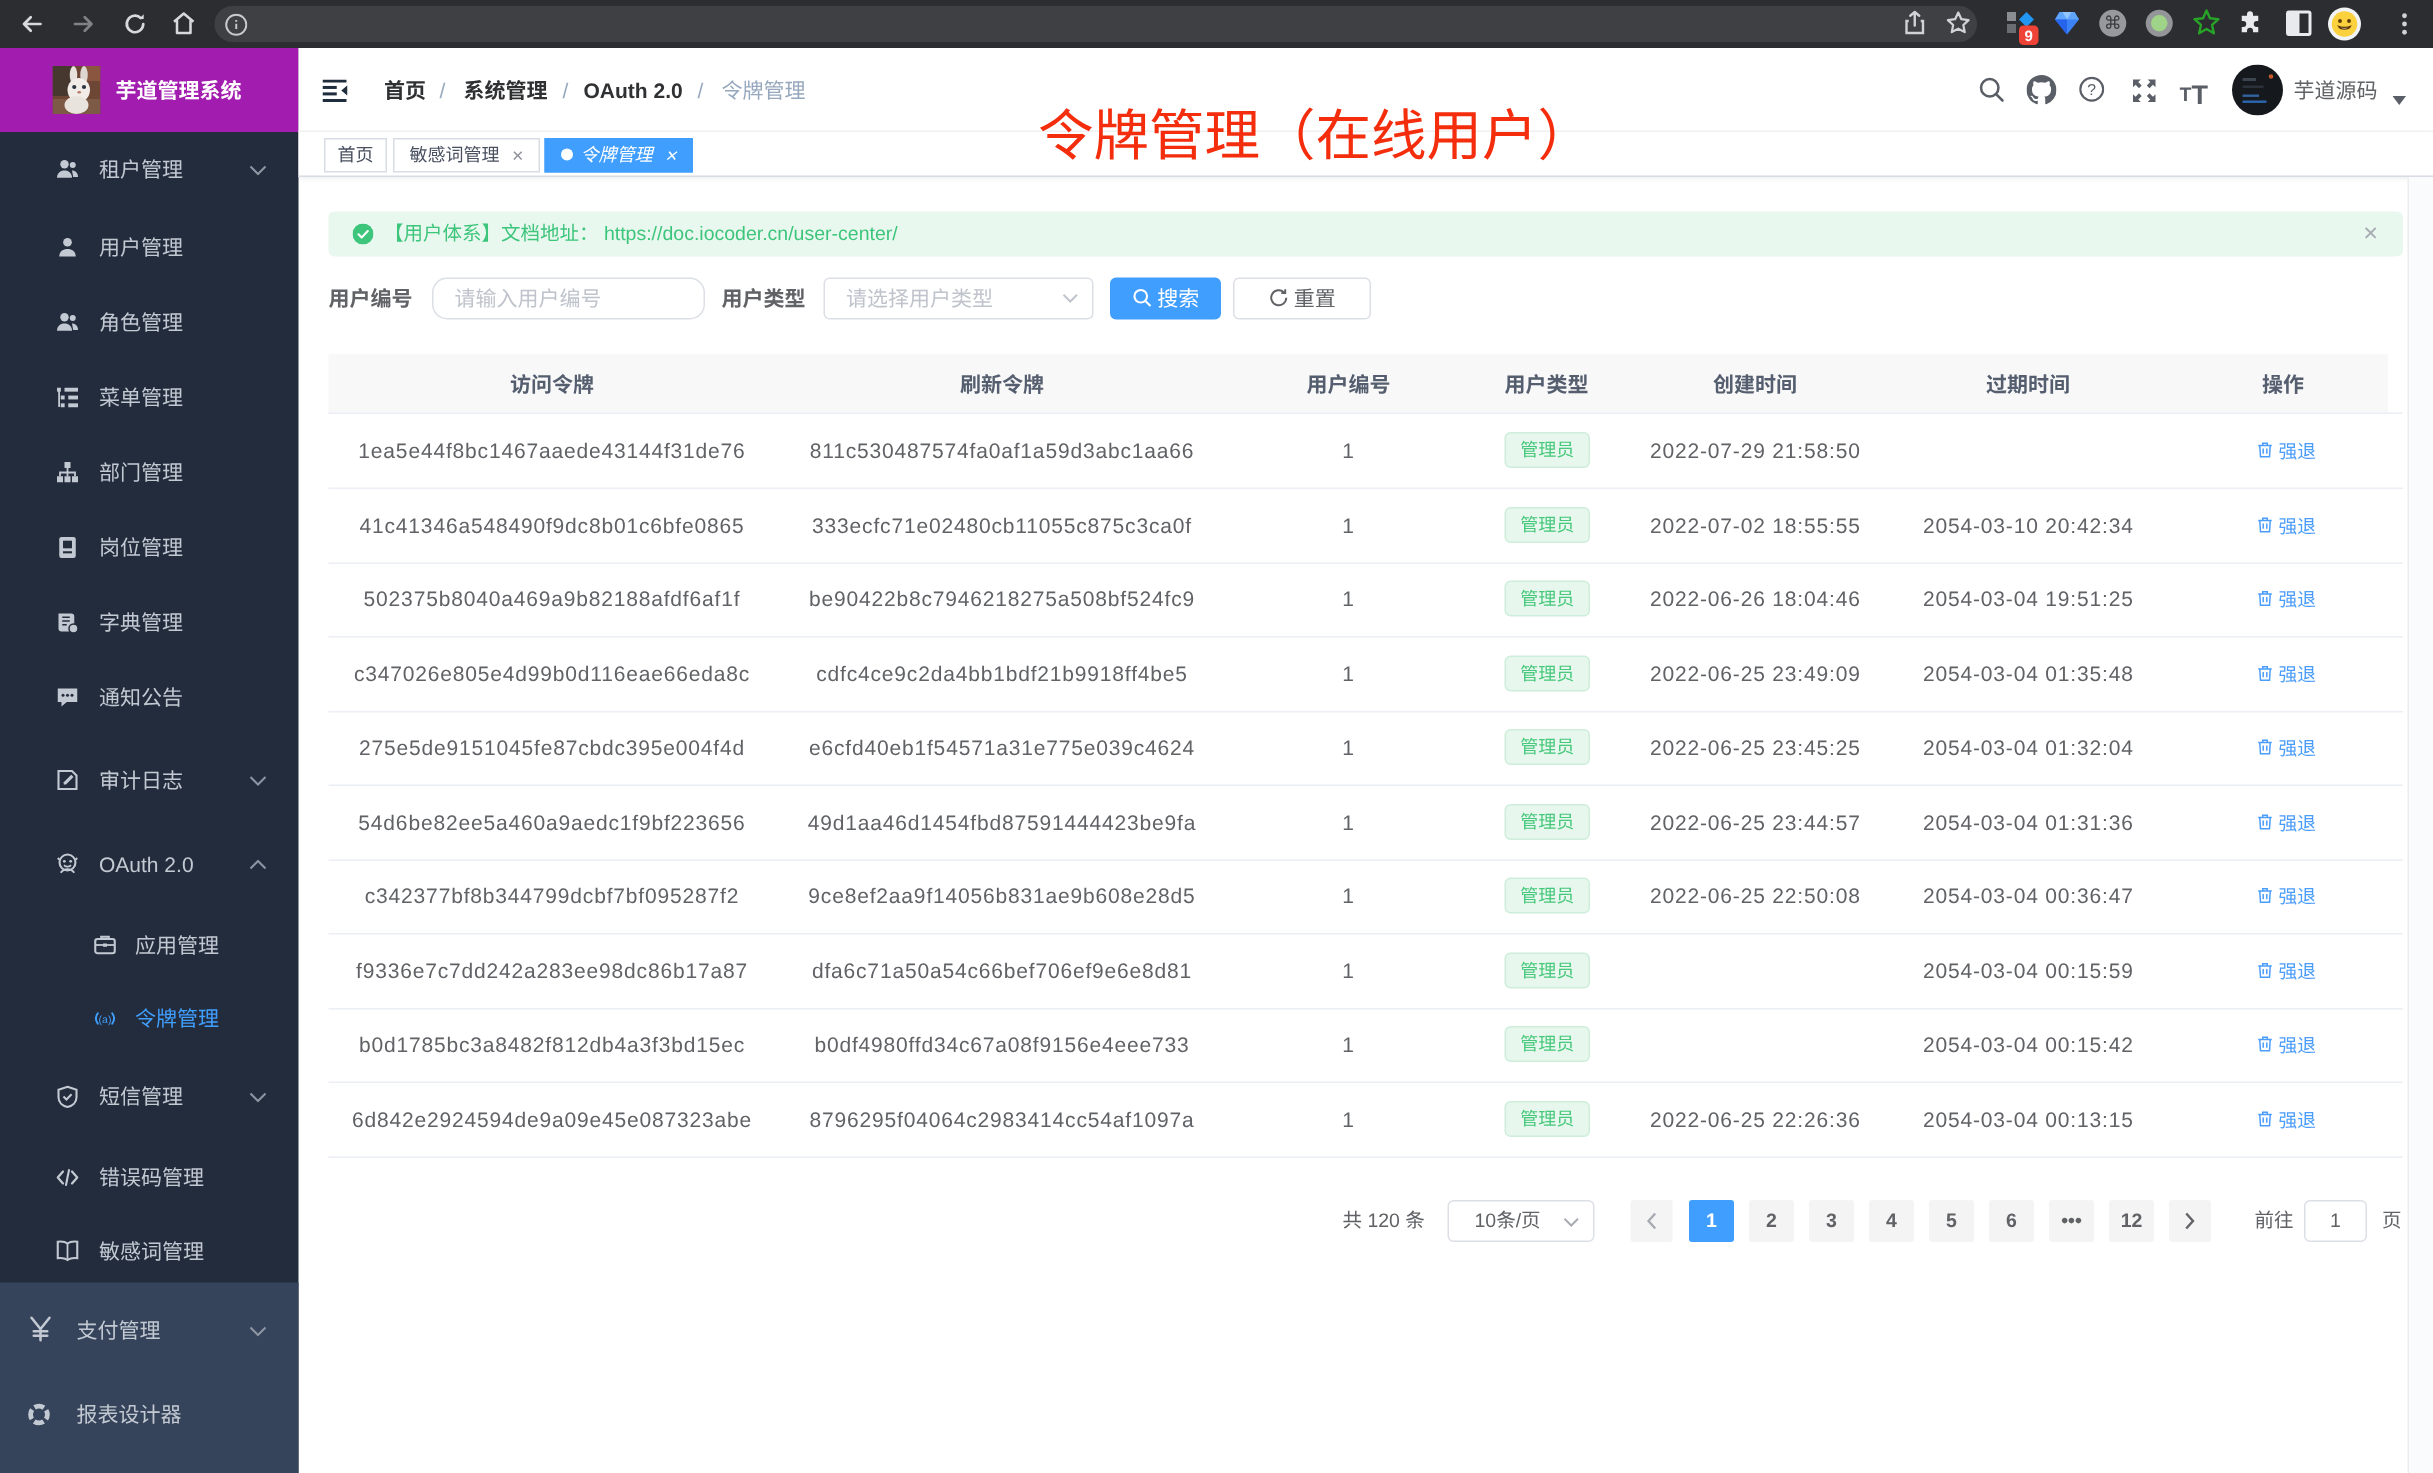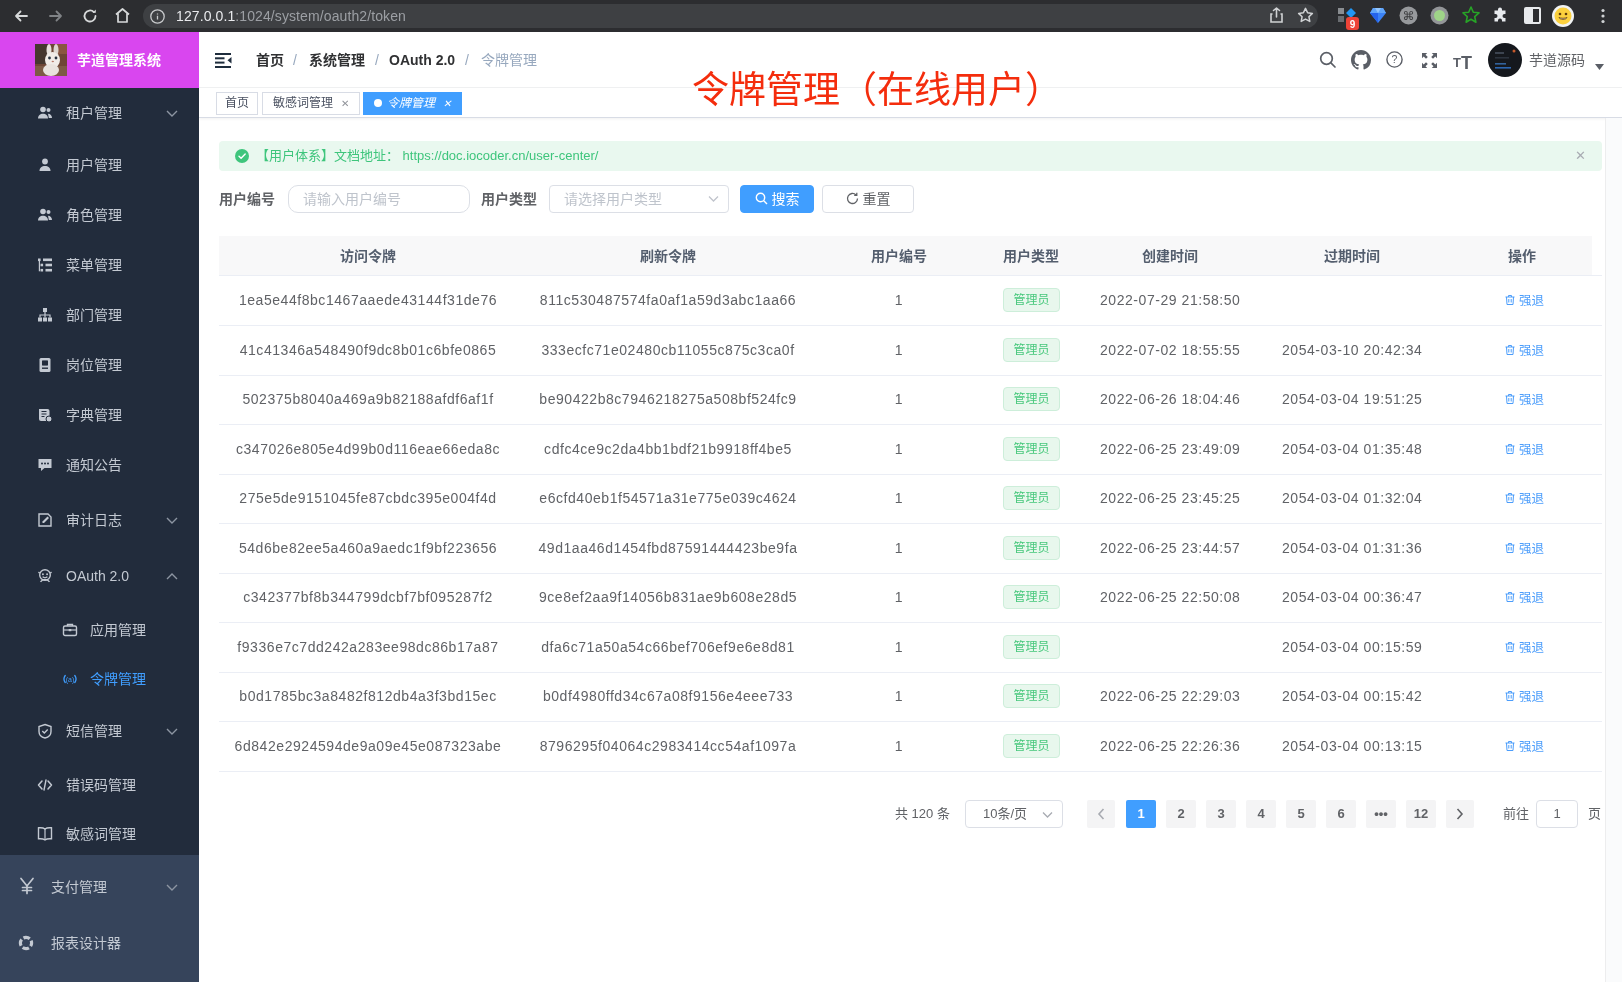--- a/index.html
+++ b/index.html
@@ -9,21 +9,21 @@
 
 .chrome { position:absolute; left:0; top:0; width:1622px; height:32px; background:#2c2d30; }
 .chrome svg { position:absolute; }
 .pill { position:absolute; left:143px; top:4px; width:1175px; height:24px; background:#3e4043; border-radius:12px; }
 .url { position:absolute; left:176px; top:0; height:32px; line-height:33px; font-size:14px; color:#e9eaed; letter-spacing:0.1px; }
 .url span { color:#9c9fa4; }
 
 
 .sidebar { position:absolute; left:0; top:32px; width:199px; height:950px; background:#222c3c; }
 .paysec { position:absolute; left:0; top:823px; width:199px; height:127px; background:#36445b; }
-.logo { position:absolute; left:0; top:0; width:199px; height:56px; background:#d946ef; }
+.logo { position:absolute; left:0; top:0; width:199px; height:56px; background:#a21caf; }
 .logo .txt { position:absolute; left:77px; top:0; line-height:56px; color:#ffffff; font-size:14px; font-weight:700; }
 .mi { position:absolute; left:0; width:199px; height:50px; color:#c3c9d2; font-size:14px; }
 .mi .lbl { position:absolute; left:66px; top:0; line-height:50px; }
 .mi .ic { position:absolute; left:37px; top:17px; width:16px; height:16px; }
 .mi .chev { position:absolute; left:166px; top:22px; width:12px; height:7px; }
 .mi.sub .ic { left:62px; }
 .mi.sub .lbl { left:90px; }
 .mi.pay .ic { left:18px; }
 .mi.pay .lbl { left:51px; }
 .mi.active { color:#409eff; }
@@ -86,21 +86,20 @@
       <path d="M14.8 2.5v3.2h-3.2z" fill="#d7d9da"></path>
     </svg>
   <svg style="left:113px;top:6px" width="19" height="19" viewBox="0 0 19 19">
       <path d="M3 8.5L9.5 3l6.5 5.5M5 7.5V16h9V7.5" stroke="#d7d9da" stroke-width="1.7" fill="none" stroke-linejoin="round"></path>
     </svg>
   <div class="pill"></div>
   <svg style="left:150px;top:9px" width="15" height="15" viewBox="0 0 15 15">
       <circle cx="7.5" cy="7.5" r="6.7" stroke="#c8cacc" stroke-width="1.3" fill="none"></circle>
       <path d="M7.5 6.8v3.6M7.5 4.4v1.1" stroke="#c8cacc" stroke-width="1.3"></path>
     </svg>
-  <div class="url">127.0.0.1<span>:1024/system/oauth2/token</span></div>
   <svg style="left:1267px;top:6px" width="19" height="19" viewBox="0 0 19 19">
       <path d="M9.5 2v9M6.5 4.5L9.5 2l3 2.5" stroke="#d0d2d4" stroke-width="1.6" fill="none" stroke-linecap="round" stroke-linejoin="round"></path>
       <path d="M5.5 8H4v8h11V8h-1.5" stroke="#d0d2d4" stroke-width="1.6" fill="none"></path>
     </svg>
   <svg style="left:1296px;top:6px" width="19" height="19" viewBox="0 0 19 19">
       <path d="M9.5 2.4l2.1 4.4 4.8.6-3.5 3.3.9 4.7-4.3-2.3-4.3 2.3.9-4.7L2.6 7.4l4.8-.6z" stroke="#d0d2d4" stroke-width="1.5" fill="none" stroke-linejoin="round"></path>
     </svg>
   <svg style="left:1338px;top:6px" width="22" height="24" viewBox="0 0 22 24">
       <rect x="0" y="2" width="6" height="6" fill="#8a8d91"></rect>
       <rect x="0" y="10" width="6" height="6" fill="#6a6d71"></rect>
@@ -500,21 +499,20 @@
   <div class="td" style="left:1063px;width:140px;">2054-03-04 00:15:59</div>
   <div class="qt" style="left:1285px;"><svg width="12" height="12" viewBox="0 0 12 12" style="vertical-align:-1px;margin-right:3px">
           <path d="M1.5 3h9M4.5 3V1.5h3V3M2.5 3l.5 7.5h6L9.5 3M4.8 5v3.5M7.2 5v3.5" stroke="#4b9dfb" stroke-width="1" fill="none"></path>
         </svg>强退</div>
 </div>
     <div class="row" style="top:672px">
   <div class="td" style="left:0;width:298px;">b0d1785bc3a8482f812db4a3f3bd15ec</div>
   <div class="td" style="left:299px;width:300px;">b0df4980ffd34c67a08f9156e4eee733</div>
   <div class="td" style="left:630px;width:100px;">1</div>
   <div class="tag-adm" style="left:784px;">管理员</div>
-  <div class="td" style="left:881px;width:140px;">2022-06-25 22:29:03</div>
   <div class="td" style="left:1063px;width:140px;">2054-03-04 00:15:42</div>
   <div class="qt" style="left:1285px;"><svg width="12" height="12" viewBox="0 0 12 12" style="vertical-align:-1px;margin-right:3px">
           <path d="M1.5 3h9M4.5 3V1.5h3V3M2.5 3l.5 7.5h6L9.5 3M4.8 5v3.5M7.2 5v3.5" stroke="#4b9dfb" stroke-width="1" fill="none"></path>
         </svg>强退</div>
 </div>
     <div class="row" style="top:721.5px">
   <div class="td" style="left:0;width:298px;">6d842e2924594de9a09e45e087323abe</div>
   <div class="td" style="left:299px;width:300px;">8796295f04064c2983414cc54af1097a</div>
   <div class="td" style="left:630px;width:100px;">1</div>
   <div class="tag-adm" style="left:784px;">管理员</div>

